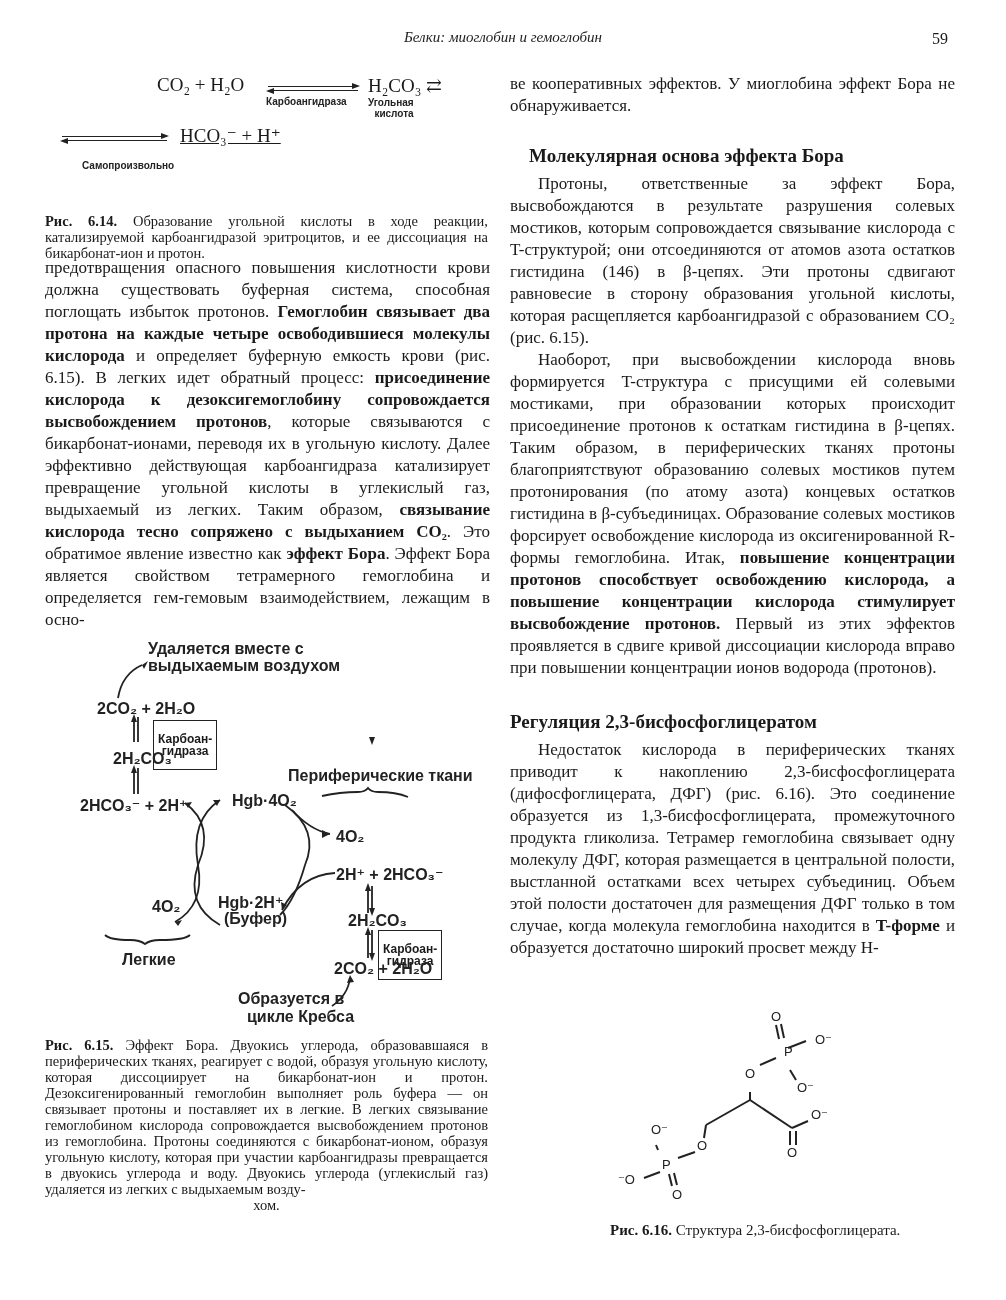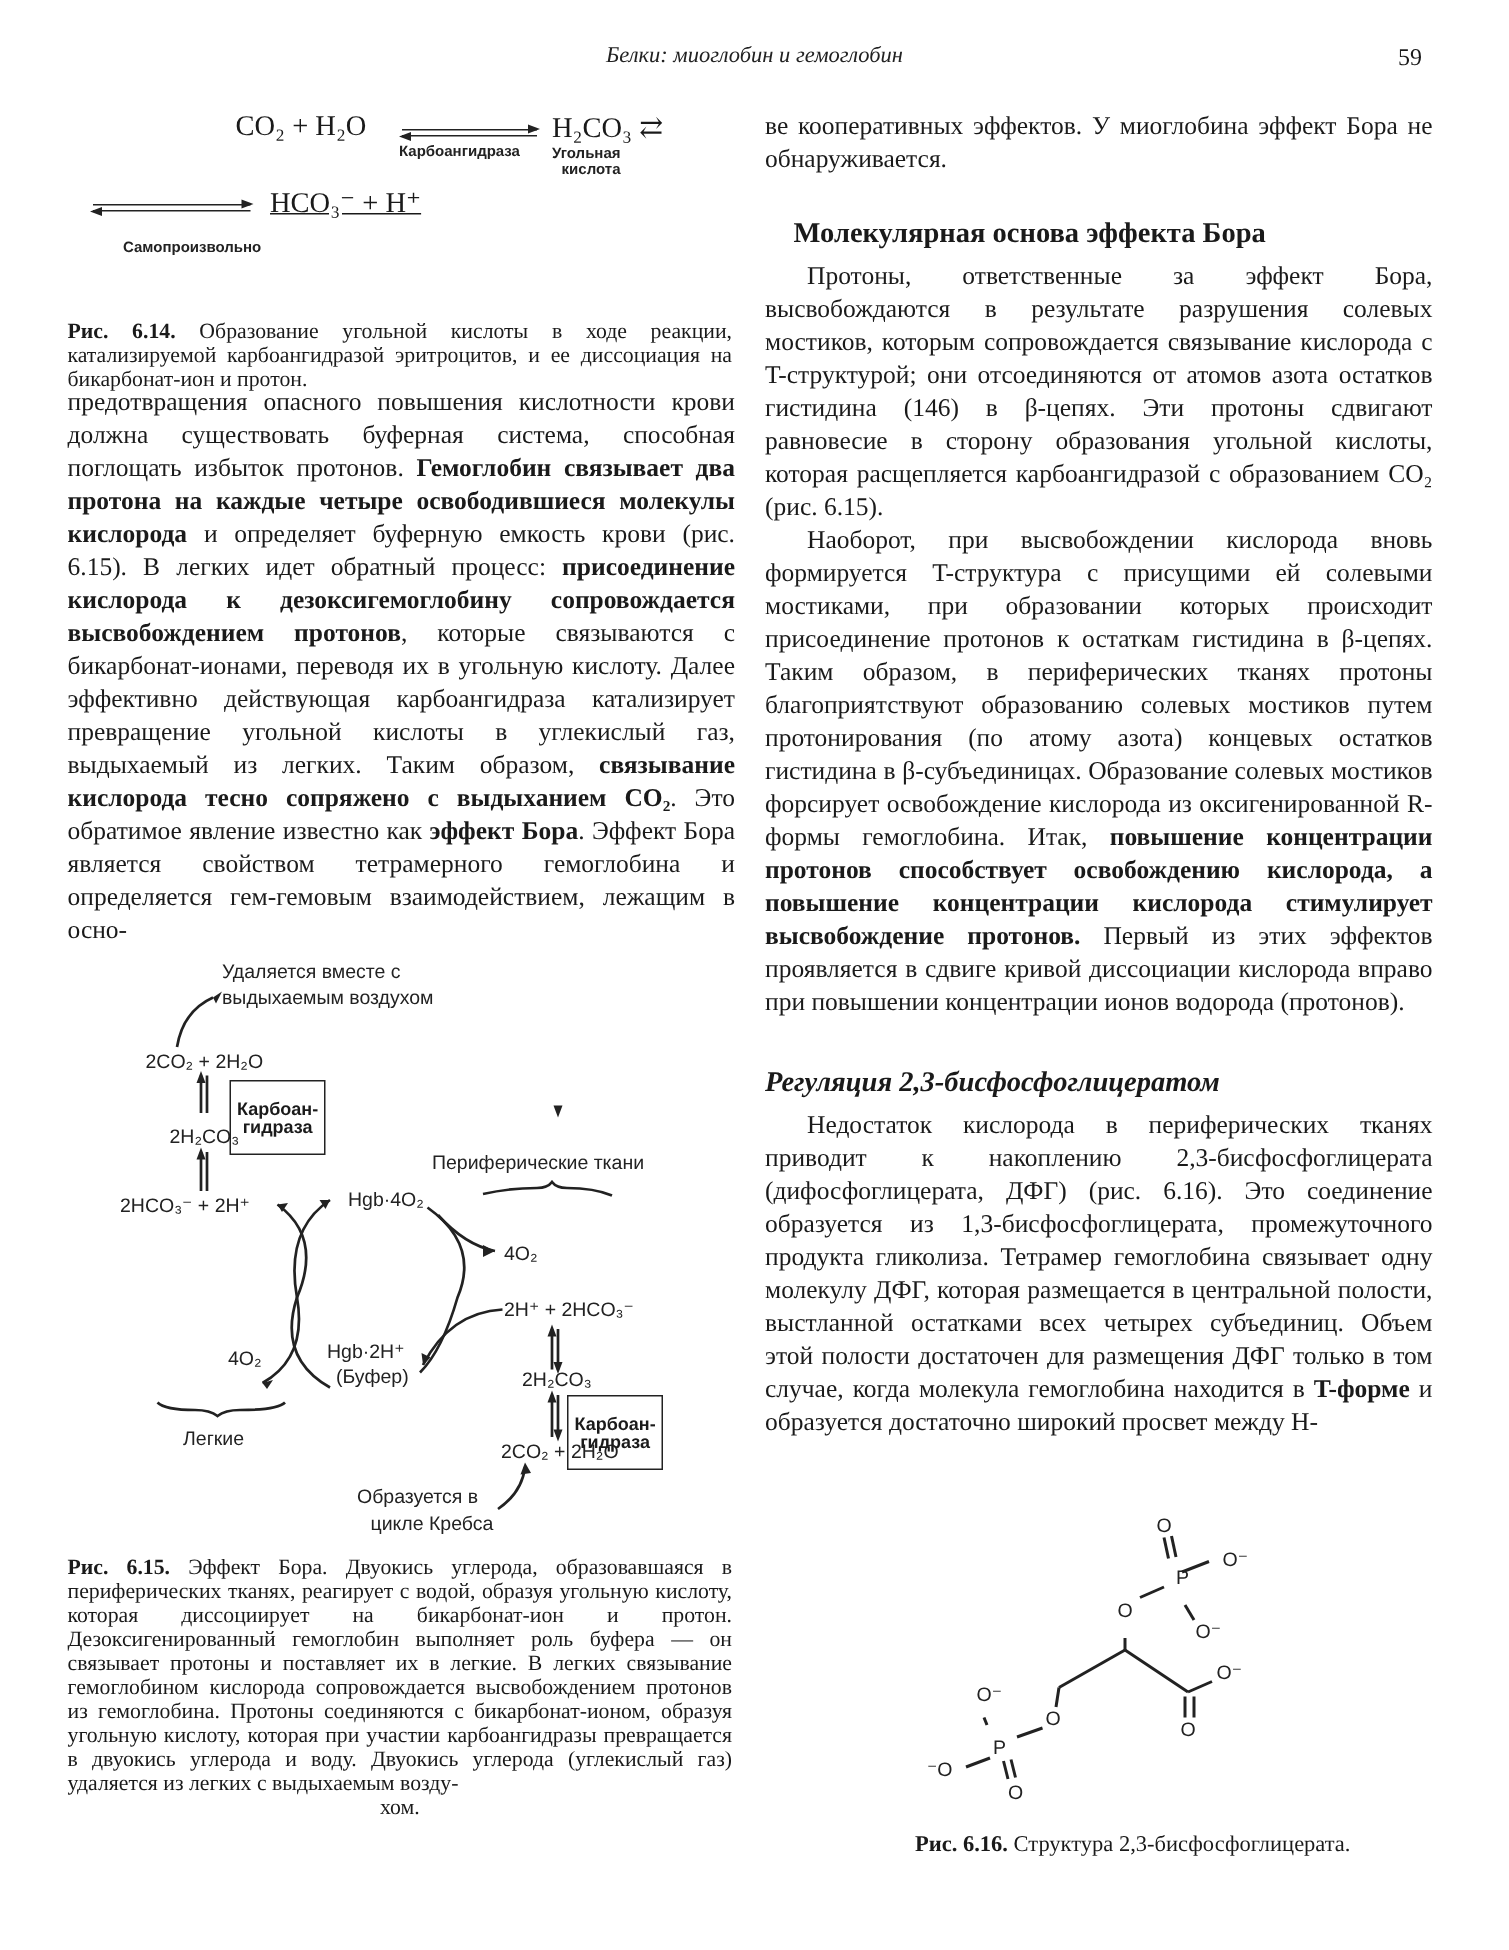--- a/index.html
+++ b/index.html
@@ -25,21 +25,21 @@
   .caption { font-size: 14.5px; line-height: 16px; text-align: justify; }
   .caption b { font-weight: bold; }
   .center-last { text-align: center; }
 
   .col { width: 445px; font-size: 17px; line-height: 22px; text-align: justify; }
   .col p { margin: 0; }
   .col .indent { text-indent: 28px; }
   .col b { font-weight: bold; }
   .heading { font-size: 19px; font-weight: bold; }
 
-  .diagram-text { font-family: "Liberation Sans", "DejaVu Sans", sans-serif; font-size: 13px; font-weight: normal; color: #222; white-space: nowrap; }
+  .diagram-text { font-family: "Liberation Sans", "DejaVu Sans", sans-serif; font-size: 16px; font-weight: bold; color: #222; white-space: nowrap; }
   .enzyme-box { border: 1.5px solid #222; padding: 12px 4px; line-height: 12px; text-align: center; font-family: "Liberation Sans", "DejaVu Sans", sans-serif; font-size: 12px; font-weight: bold; }
 
   .mol-text { font-family: "Liberation Sans", "DejaVu Sans", sans-serif; font-size: 13px; color: #222; }
 </style>
 </head>
 <body>
 
 <div class="abs running-head">Белки: миоглобин и гемоглобин</div>
 <div class="abs page-num">59</div>
 
@@ -156,21 +156,21 @@
   </div>
 </div>
 
 <div class="abs col" style="left:510px; top:73px;">
   <p>ве кооперативных эффектов. У миоглобина эффект Бора не обнаруживается.</p>
   <div class="heading" style="margin-top:28px; margin-bottom:6px;margin-left:19px;">Молекулярная основа эффекта Бора</div>
   <p class="indent">Протоны, ответственные за эффект Бора, высвобождаются в результате разрушения солевых мостиков, которым сопровождается связывание кислорода с T-структурой; они отсоединяются от атомов азота остатков гистидина (146) в β-цепях. Эти протоны сдвигают равновесие в сторону образования угольной кислоты, которая расщепляется карбоангидразой с образованием CO₂ (рис. 6.15).</p>
   <p class="indent">
     <span>Наоборот, при высвобождении кислорода вновь формируется T-структура с присущими ей солевыми мостиками, при образовании которых происходит присоединение протонов к остаткам гистидина в β-цепях. Таким образом, в периферических тканях протоны благоприятствуют образованию солевых мостиков путем протонирования (по атому азота) концевых остатков гистидина в β-субъединицах. Образование солевых мостиков форсирует освобождение кислорода из оксигенированной R-формы гемоглобина. Итак, </span><b>повышение концентрации протонов способствует освобождению кислорода, а повышение концентрации кислорода стимулирует высвобождение протонов.</b><span> Первый из этих эффектов проявляется в сдвиге кривой диссоциации кислорода вправо при повышении концентрации ионов водорода (протонов).</span>
   </p>
-  <div class="heading" style="margin-top:32px; margin-bottom:6px;font-style:italic;">Регуляция 2,3-бисфосфоглицератом</div>
+  <div class="heading" style="margin-top:32px; margin-bottom:6px;">Регуляция 2,3-бисфосфоглицератом</div>
   <p class="indent">
     <span>Недостаток кислорода в периферических тканях приводит к накоплению 2,3-бисфосфоглицерата (дифосфоглицерата, ДФГ) (рис. 6.16). Это соединение образуется из 1,3-бисфосфоглицерата, промежуточного продукта гликолиза. Тетрамер гемоглобина связывает одну молекулу ДФГ, которая размещается в центральной полости, выстланной остатками всех четырех субъединиц. Объем этой полости достаточен для размещения ДФГ только в том случае, когда молекула гемоглобина находится в </span><b>T-форме</b><span> и образуется достаточно широкий просвет между H-</span>
   </p>
 </div>
 
 <div>
   <svg class="abs" style="left:580px; top:1000px;" width="400" height="210">
     <g stroke="#222" stroke-width="2" fill="none">
       <line x1="196" y1="25" x2="199" y2="39"></line>
       <line x1="201" y1="24" x2="204" y2="38"></line>

